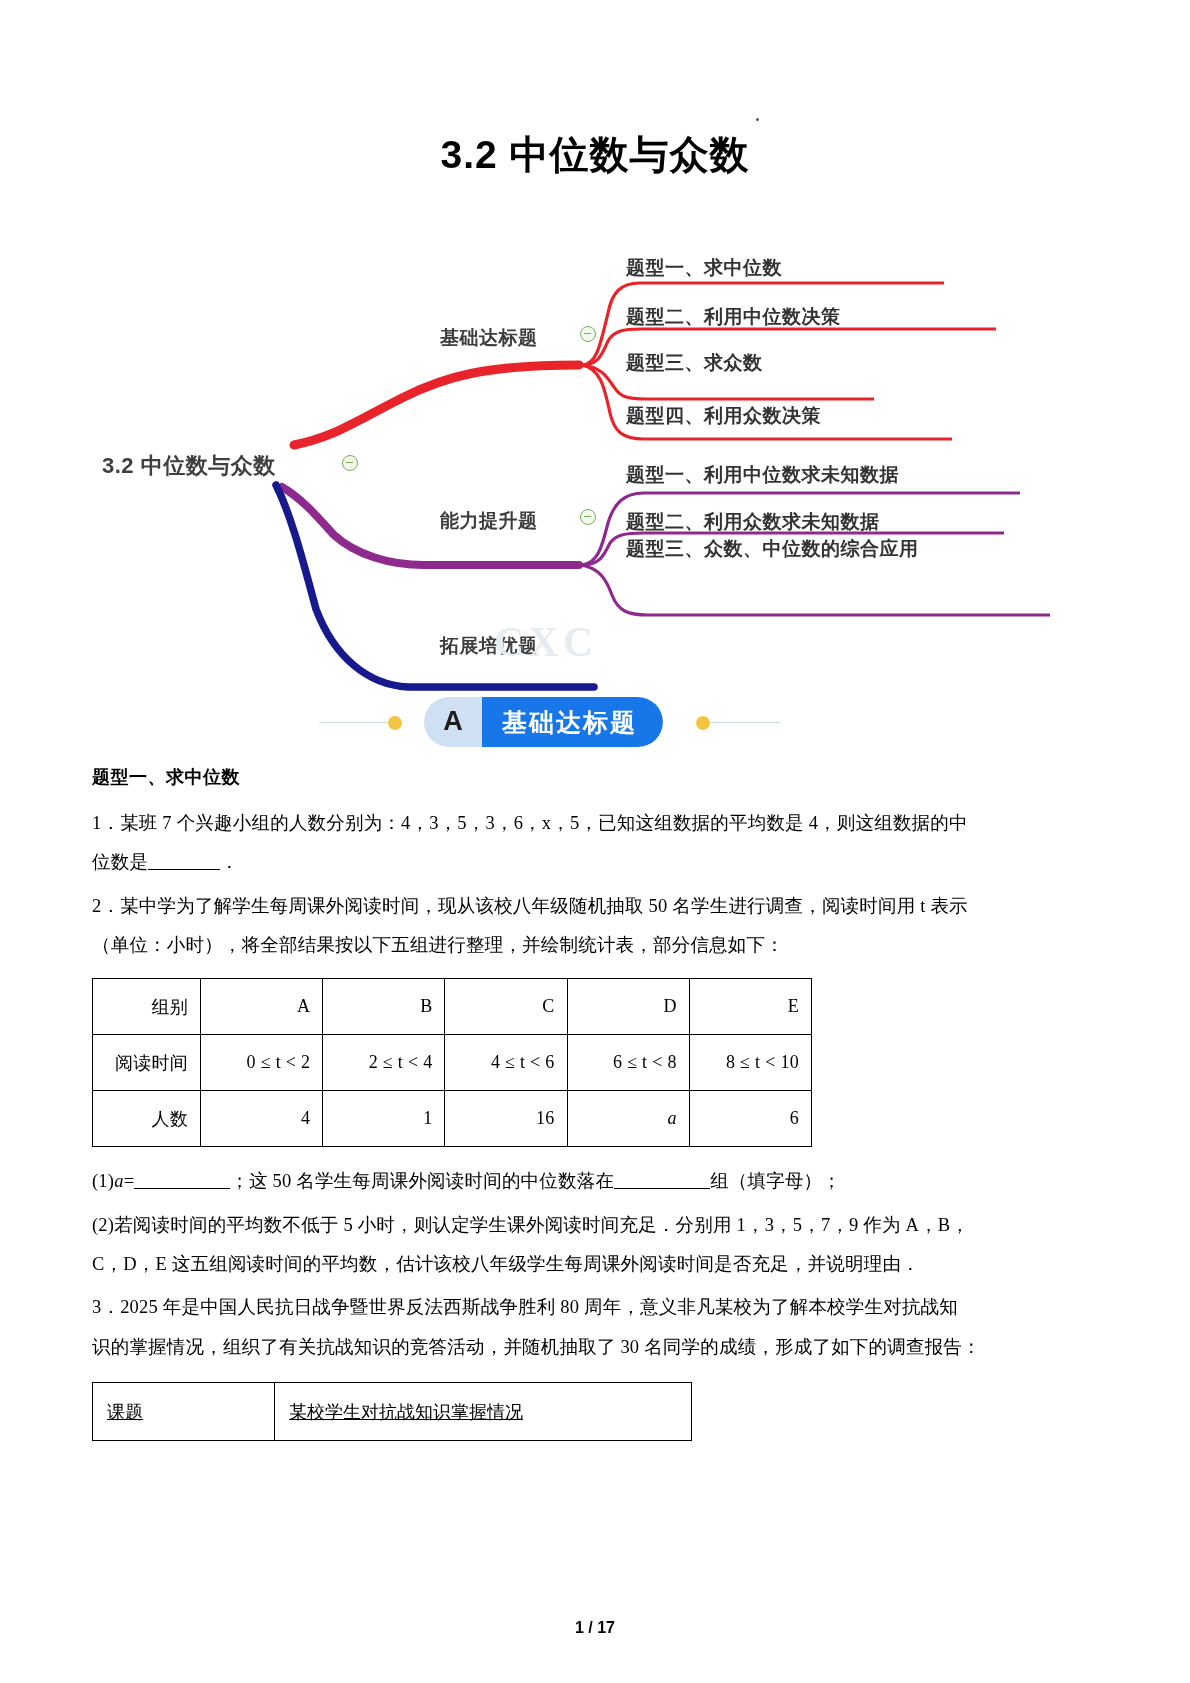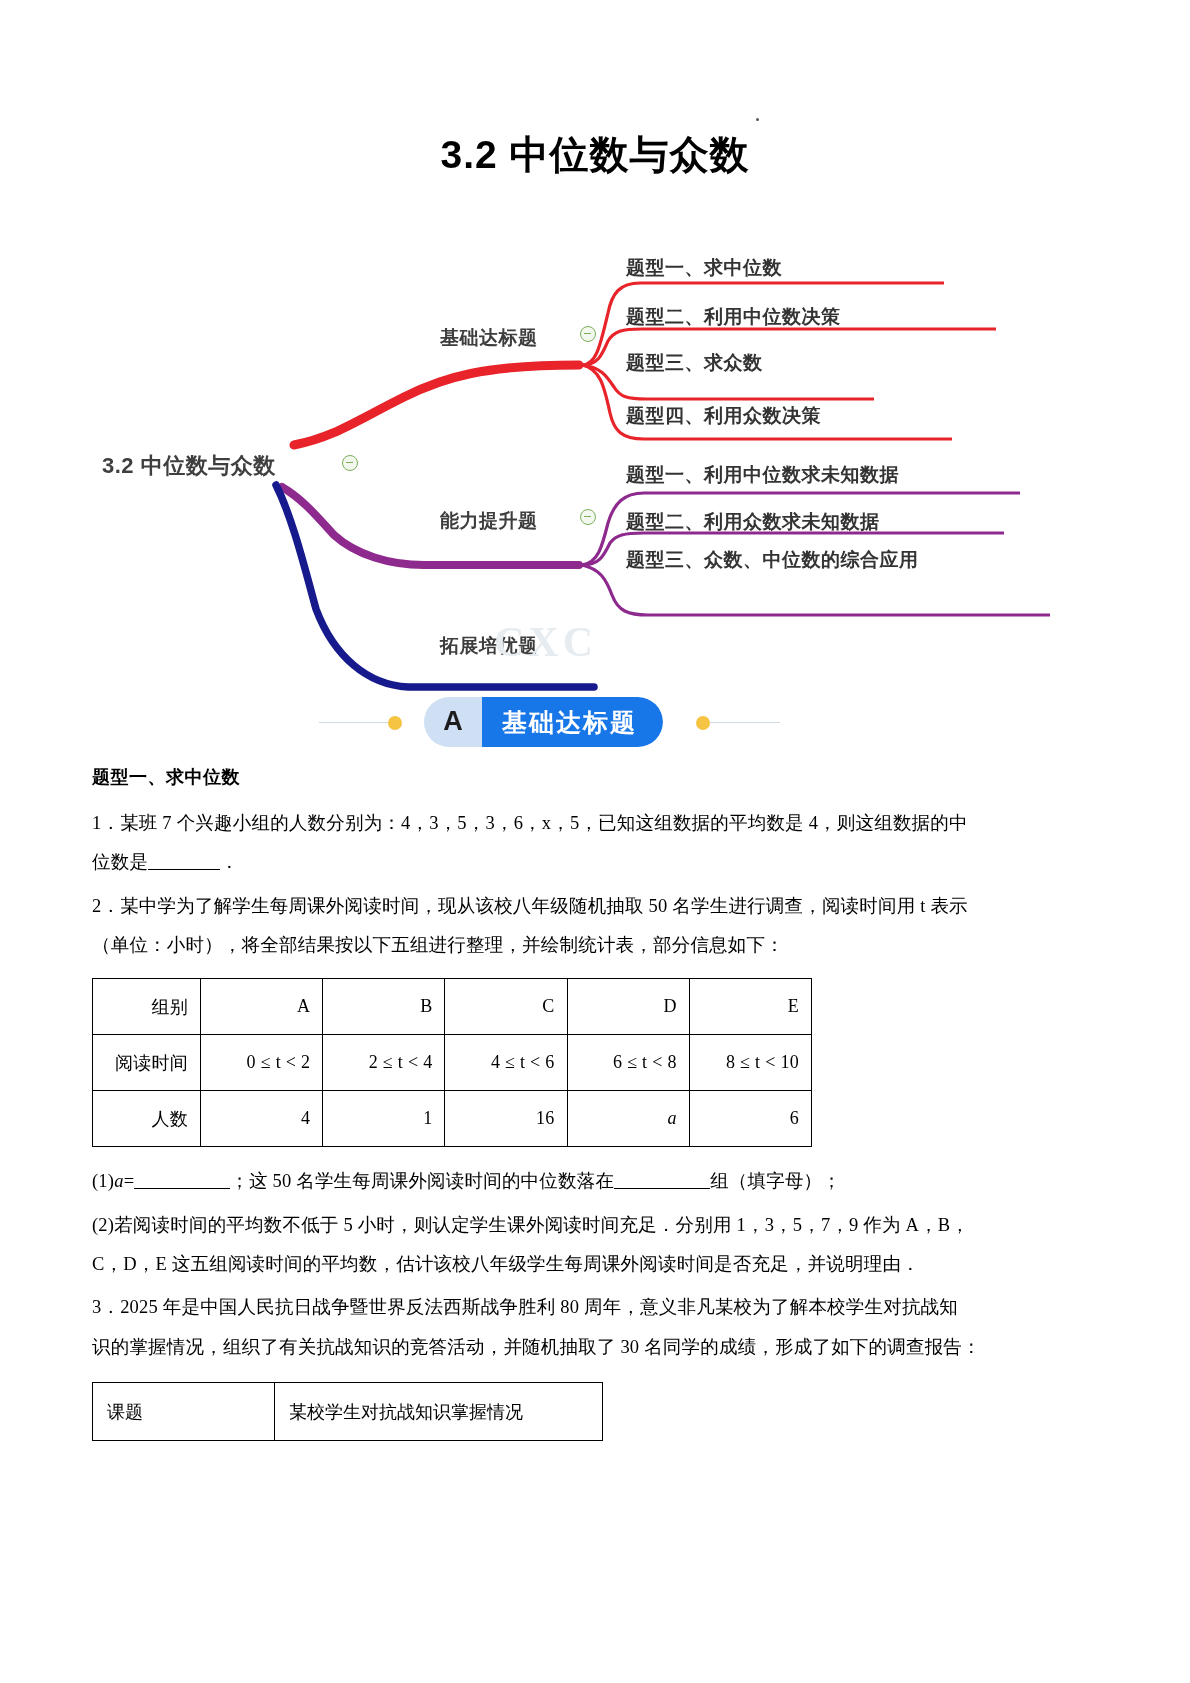--- a/index.html
+++ b/index.html
@@ -82,21 +82,21 @@
   .mm-leaf {
     font-size: 19px;
     color: #333;
   }
   .mm-l1 { left: 622px; top: 68px; }
   .mm-l2 { left: 622px; top: 117px; }
   .mm-l3 { left: 622px; top: 163px; }
   .mm-l4 { left: 622px; top: 216px; }
   .mm-l5 { left: 622px; top: 275px; }
   .mm-l6 { left: 622px; top: 322px; }
-  .mm-l7 { left: 622px; top: 360px; font-family: Liberation Serif, serif; }
+  .mm-l7 { left: 622px; top: 349px; font-family: Liberation Serif, serif; }
 
   .collapse-dot {
     position: absolute;
     width: 16px;
     height: 16px;
     border: 1.5px solid #7cae5a;
     border-radius: 50%;
     background: #f3f8ee;
   }
   .collapse-dot::after {
@@ -242,22 +242,23 @@
     letter-spacing: 0.3px;
     text-align: right;
   }
   table.stat td.lbl { width: 108px; }
   table.stat td.cell { width: 122px; }
   .math { font-size: 18px; white-space: nowrap; }
 
   table.report {
     border-collapse: collapse;
     margin: 16px 0 0 0;
-    width: 511px;
+    width: 600px;
     table-layout: fixed;
+    text-decoration: underline;
   }
   table.report td {
     border: 1.3px solid #000;
     height: 58px;
     padding: 6px 14px;
     font-size: 18px;
     vertical-align: middle;
   }
   table.report td.rlbl { width: 182px; }
 
@@ -390,14 +391,15 @@
       <tbody>
         <tr>
           <td class="rlbl">课题</td>
           <td>某校学生对抗战知识掌握情况</td>
         </tr>
       </tbody>
     </table>
 
   </div>
 
+  <div class="footer">1 / 17</div>
 
 </div>
 
 </body></html>

